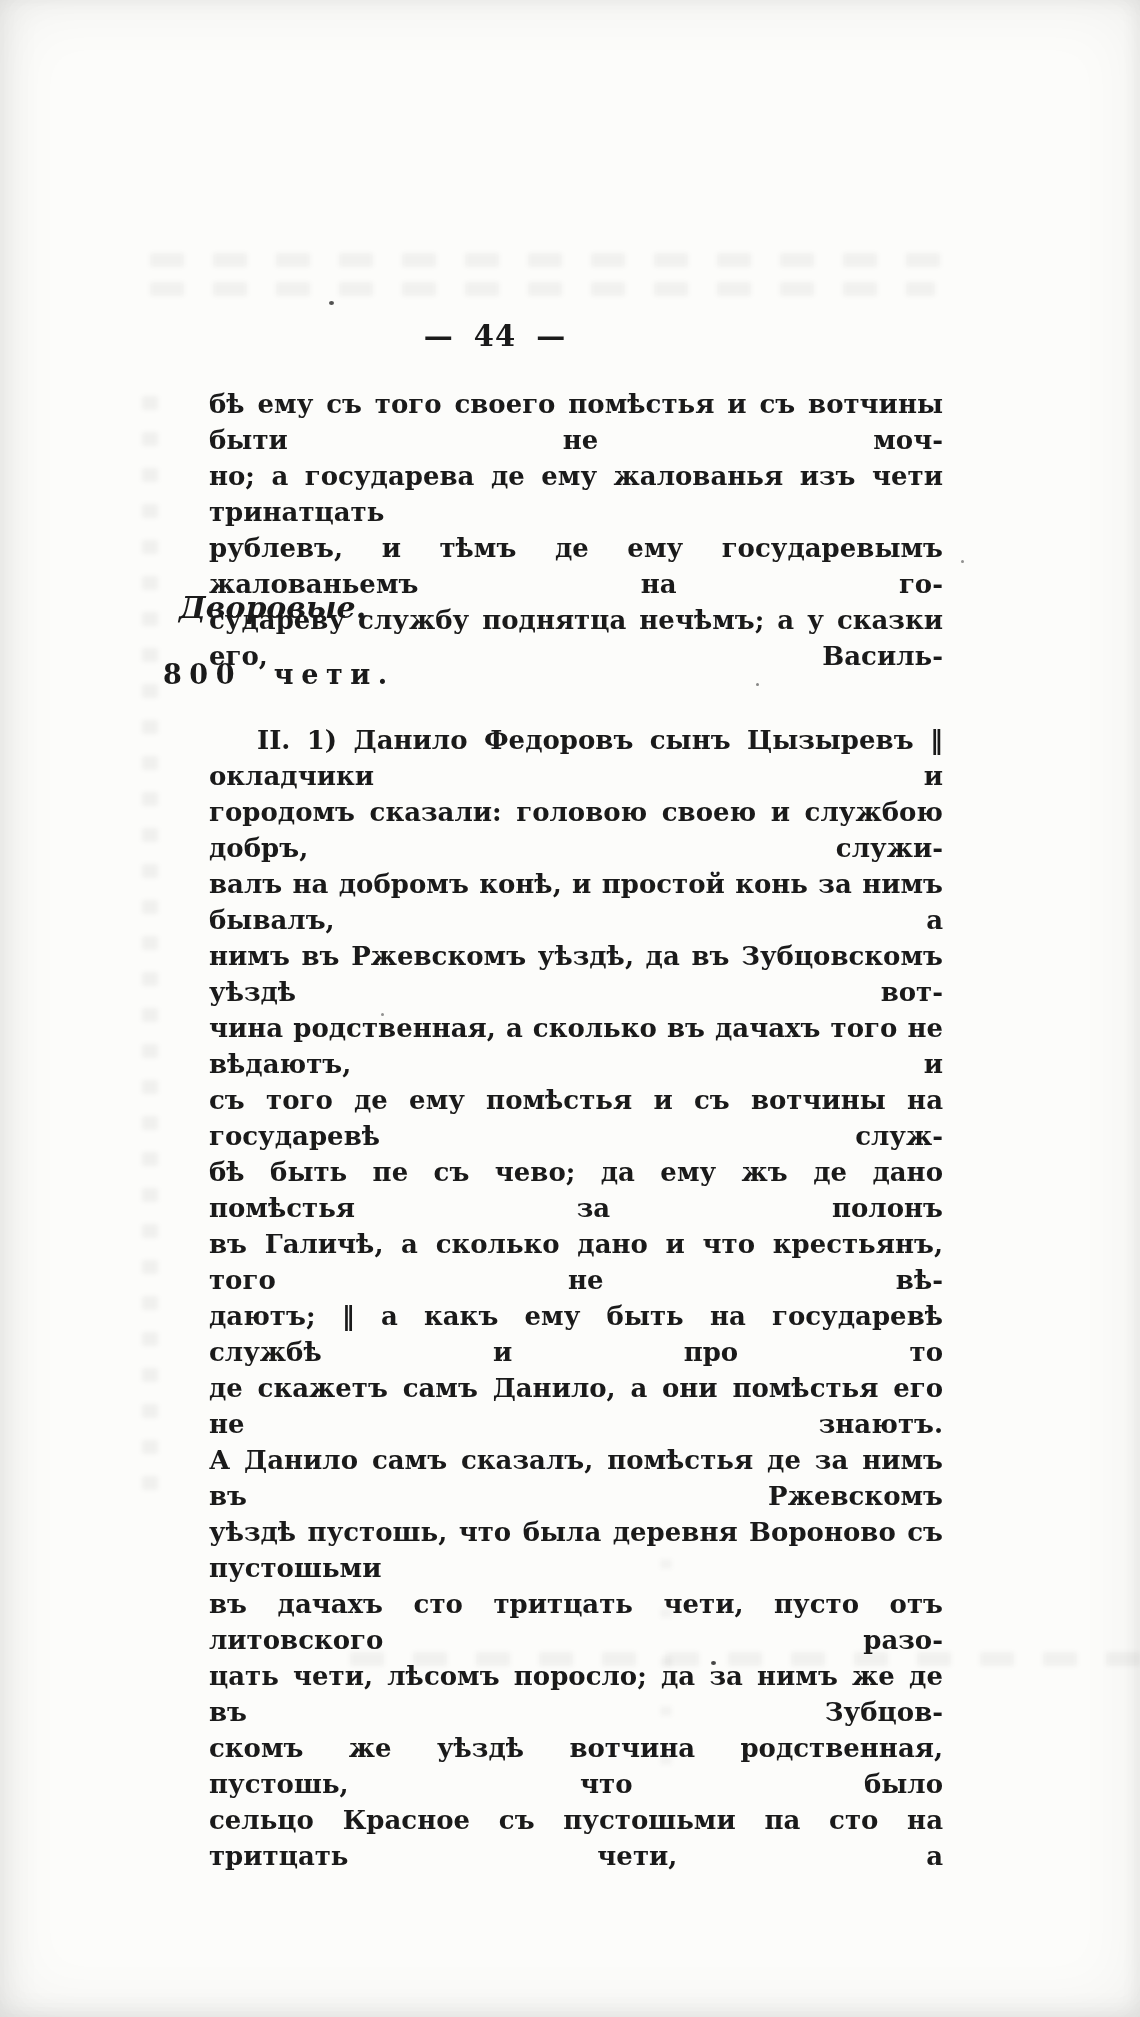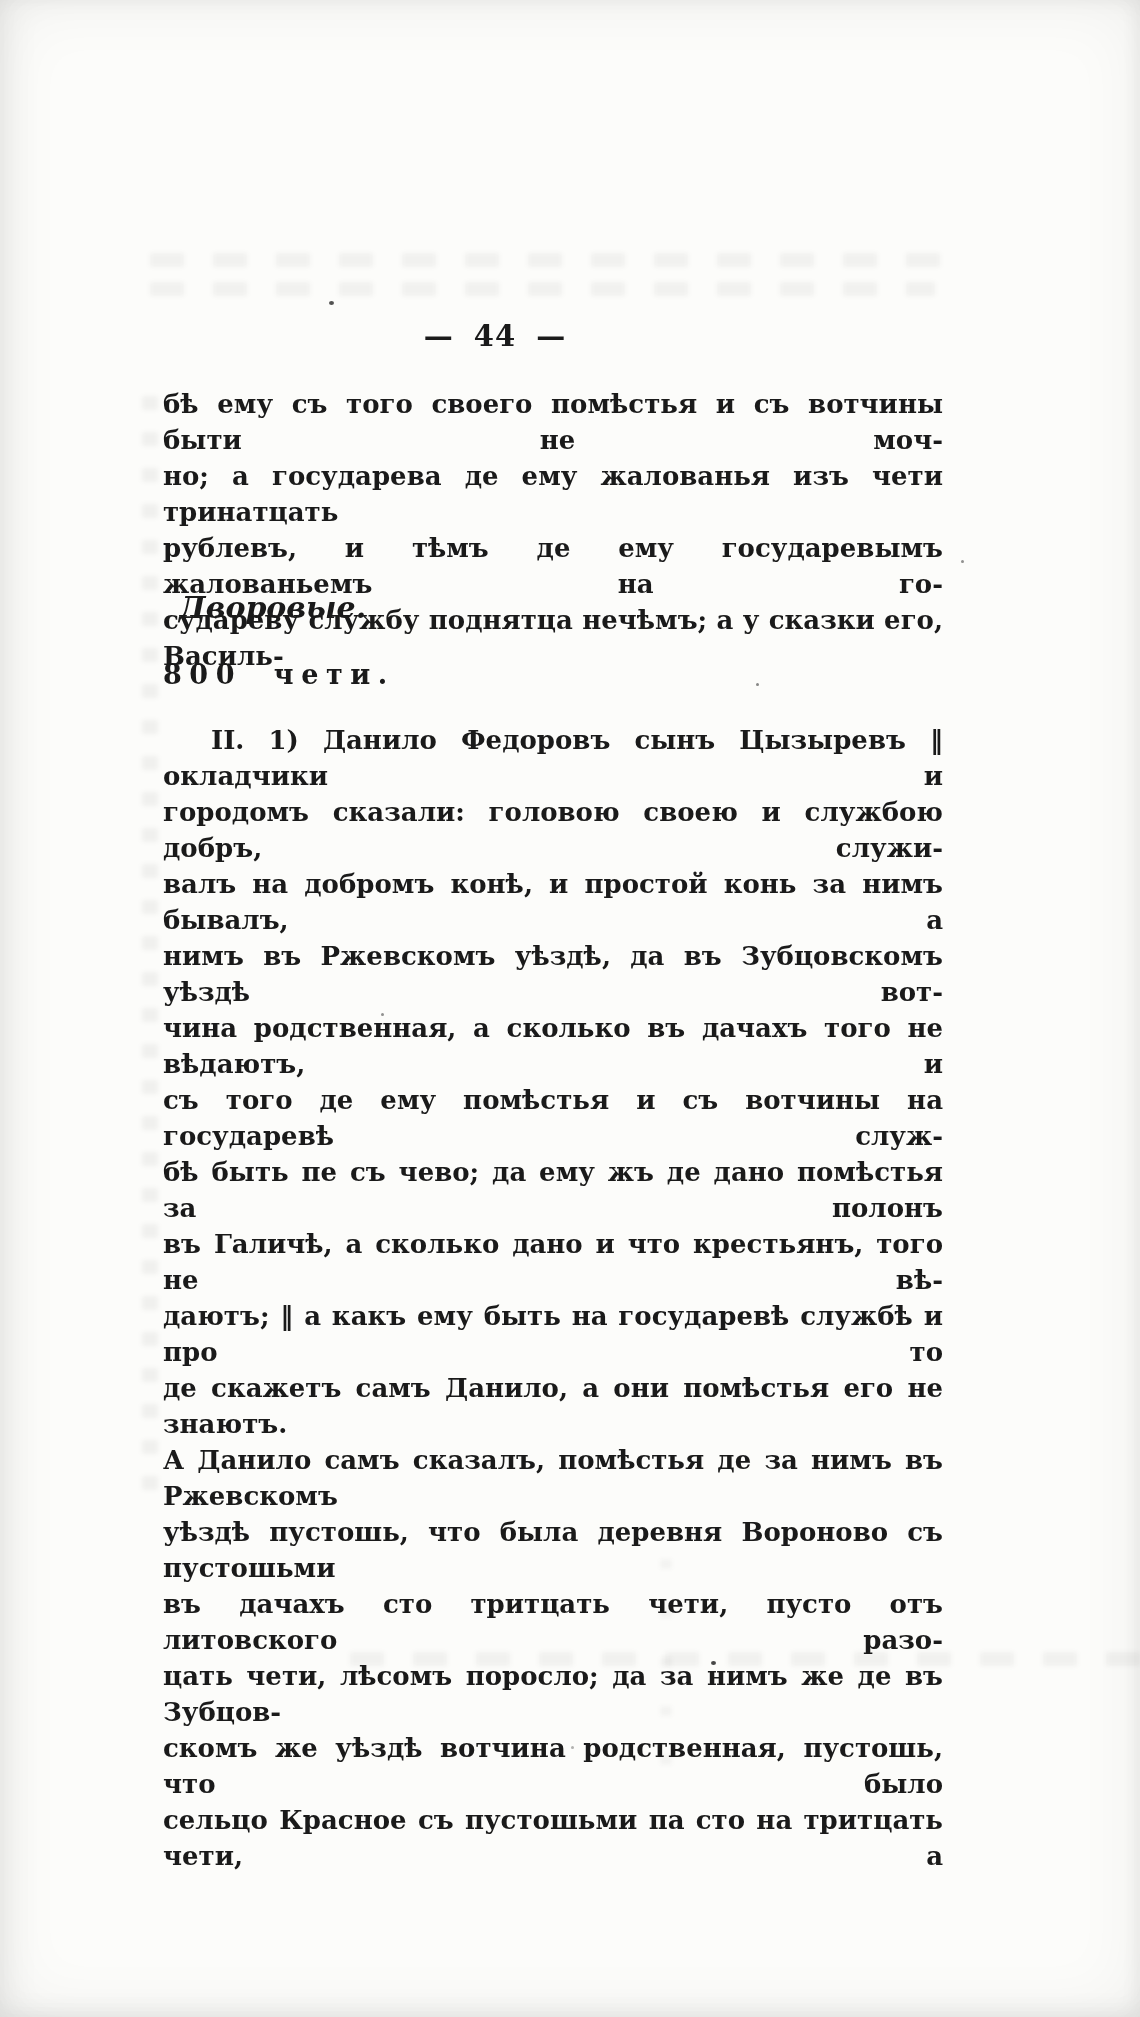--- a/index.html
+++ b/index.html
@@ -51,20 +51,21 @@
     position: absolute; left: 163px; width: 780px;
     font-size: 26px; line-height: 36px; font-weight: 700;
   }
   .para1 { top: 386px; }
   .para2 { top: 722px; }
   .para2 .tline:first-child { text-indent: 48px; }
   .tline {
     text-align: justify;
     text-align-last: justify;
     text-justify: inter-word;
+    margin-left: 46px;
   }
   .tline.no-just { text-align-last: left; }
   .em { }
 
   .h-italic {
     position: absolute; left: 163px; width: 780px; top: 590px;
     font-size: 30px; line-height: 36px;
     font-style: italic; font-weight: 700;
     transform: translateX(16px);
   }

